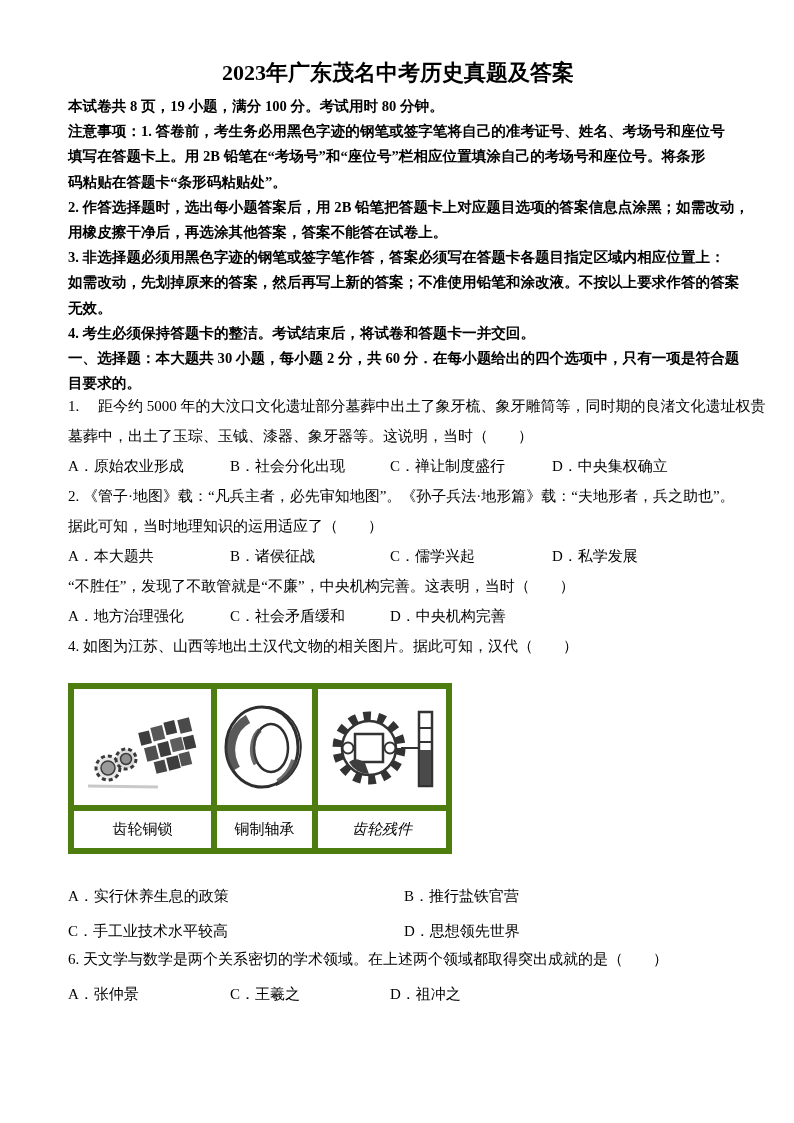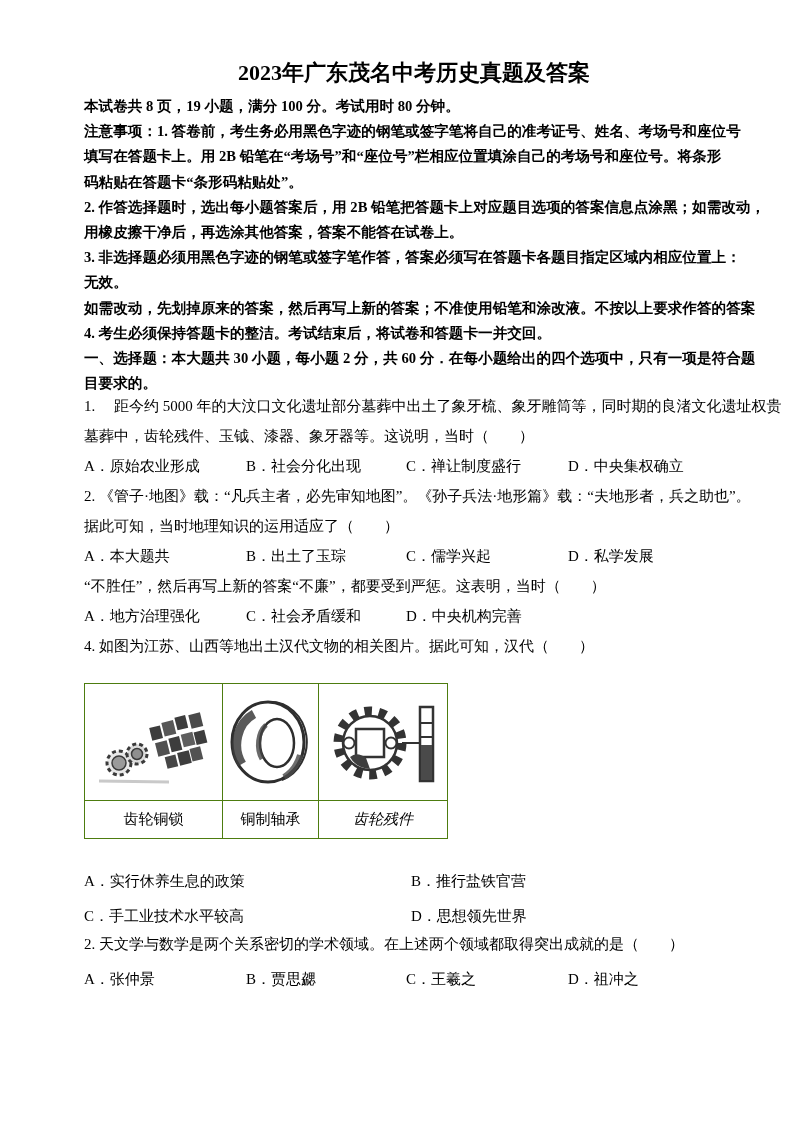--- a/index.html
+++ b/index.html
@@ -1,40 +1,40 @@
 <!DOCTYPE html>
 <html><head>
 <meta charset="utf-8">
 <style>
   html,body { margin:0; padding:0; background:#ffffff; }
   .page {
     position:relative; width:794px; height:1123px; background:#ffffff;
     color:#000; font-family:"Liberation Serif","DejaVu Serif",serif;
     overflow:hidden;
   }
-  .content { position:absolute; left:84px; top:0; width:660px; }
+  .content { position:absolute; left:68px; top:0; width:660px; }
 
   .title {
     margin:58px 0 0 0; text-align:center;
     font-size:22px; font-weight:700; line-height:30px; white-space:nowrap;
   }
 
   .notice { margin-top:6px; font-weight:700; font-size:14.6px; }
   .notice .line { line-height:25.2px; white-space:nowrap; }
 
   .questions { margin-top:-5px; font-size:15px; font-weight:400; }
   .q-line { line-height:30px; white-space:nowrap; }
 
   .opt-row { display:grid; line-height:30px; }
   .opt-row.four { grid-template-columns:162px 160px 162px auto; }
-  .opt-row.two  { grid-template-columns:327px auto; }
+  .opt-row.two  { grid-template-columns:327px auto;gap:9px; }
   .opt { white-space:nowrap;font-family:Liberation Serif, serif; }
 
   .artifact-table { border-collapse:collapse; margin-top:22px; table-layout:fixed; }
-  .artifact-table td { border:1px solid #4d7c0f; padding:0; }
+  .artifact-table td { border:6px solid #4d7c0f; padding:0; }
   .artifact-table .img-cell { height:116px; text-align:center; vertical-align:middle; background:#fff; }
   .artifact-table .cap-cell { height:37px; text-align:center; vertical-align:middle; font-size:15px; }
   .c1 { width:137px; } .c2 { width:95px; } .c3 { width:128px;font-style:italic; }
 
   .opts-after-table { margin-top:25px; line-height:35px; }
   .q5-line { margin-top:-5px; }
   .opts-q5 { line-height:35px; margin-top:3px; }
 
   svg { display:block; margin:0 auto; }
 </style>
@@ -47,48 +47,48 @@
     <h1 class="title">2023年广东茂名中考历史真题及答案</h1>
 
     <div class="notice">
       <div class="line">本试卷共 8 页，19 小题，满分 100 分。考试用时 80 分钟。</div>
       <div class="line">注意事项：1. 答卷前，考生务必用黑色字迹的钢笔或签字笔将自己的准考证号、姓名、考场号和座位号</div>
       <div class="line">填写在答题卡上。用 2B 铅笔在“考场号”和“座位号”栏相应位置填涂自己的考场号和座位号。将条形</div>
       <div class="line">码粘贴在答题卡“条形码粘贴处”。</div>
       <div class="line">2. 作答选择题时，选出每小题答案后，用 2B 铅笔把答题卡上对应题目选项的答案信息点涂黑；如需改动，</div>
       <div class="line">用橡皮擦干净后，再选涂其他答案，答案不能答在试卷上。</div>
       <div class="line">3. 非选择题必须用黑色字迹的钢笔或签字笔作答，答案必须写在答题卡各题目指定区域内相应位置上：</div>
+      <div class="line">如需改动，先划掉原来的答案，然后再写上新的答案；不准使用铅笔和涂改液。不按以上要求作答的答案</div>
       <div class="line">无效。</div>
-      <div class="line">如需改动，先划掉原来的答案，然后再写上新的答案；不准使用铅笔和涂改液。不按以上要求作答的答案</div>
       <div class="line">4. 考生必须保持答题卡的整洁。考试结束后，将试卷和答题卡一并交回。</div>
       <div class="line">一、选择题：本大题共 30 小题，每小题 2 分，共 60 分．在每小题给出的四个选项中，只有一项是符合题</div>
       <div class="line">目要求的。</div>
     </div>
 
     <div class="questions">
 
       <div class="q-line">1.　 距今约 5000 年的大汶口文化遗址部分墓葬中出土了象牙梳、象牙雕筒等，同时期的良渚文化遗址权贵</div>
-      <div class="q-line">墓葬中，齿轮残件、玉钺、漆器、象牙器等。这说明，当时（　　）</div>
+      <div class="q-line">墓葬中，出土了玉琮、玉钺、漆器、象牙器等。这说明，当时（　　）</div>
       <div class="opt-row four q-line">
         <span class="opt">A．原始农业形成</span>
         <span class="opt">B．社会分化出现</span>
         <span class="opt">C．禅让制度盛行</span>
         <span class="opt">D．中央集权确立</span>
       </div>
 
       <div class="q-line">2. 《管子·地图》载：“凡兵主者，必先审知地图”。《孙子兵法·地形篇》载：“夫地形者，兵之助也”。</div>
       <div class="q-line">据此可知，当时地理知识的运用适应了（　　）</div>
       <div class="opt-row four q-line">
         <span class="opt">A．本大题共</span>
-        <span class="opt">B．出土了玉琮</span>
+        <span class="opt">B．诸侯征战</span>
         <span class="opt">C．儒学兴起</span>
         <span class="opt">D．私学发展</span>
       </div>
 
-      <div class="q-line">“不胜任”，然后再写上新的答案“不廉”，都要受到严惩。这表明，当时（　　）</div>
+      <div class="q-line">“不胜任”，发现了不敢管就是“不廉”，中央机构完善。这表明，当时（　　）</div>
       <div class="opt-row four q-line">
         <span class="opt">A．地方治理强化</span>
         <span class="opt">C．社会矛盾缓和</span>
         <span class="opt">D．中央机构完善</span>
       </div>
 
       <div class="q-line">4. 如图为江苏、山西等地出土汉代文物的相关图片。据此可知，汉代（　　）</div>
 
       <table class="artifact-table">
         <tbody>
@@ -153,23 +153,22 @@
 
       <div class="opt-row two opts-after-table">
         <span class="opt">A．实行休养生息的政策</span>
         <span class="opt">B．推行盐铁官营</span>
       </div>
       <div class="opt-row two" style="line-height:35px;">
         <span class="opt">C．手工业技术水平较高</span>
         <span class="opt">D．思想领先世界</span>
       </div>
 
-      <div class="q-line q5-line">2. 天文学与数学是两个关系密切的学术领域。在上述两个领域都取得突出成就的是（　　）</div>
+      <div class="q-line q5-line">6. 天文学与数学是两个关系密切的学术领域。在上述两个领域都取得突出成就的是（　　）</div>
       <div class="opt-row four opts-q5">
         <span class="opt">A．张仲景</span>
-        <span class="opt">B．贾思勰</span>
         <span class="opt">C．王羲之</span>
         <span class="opt">D．祖冲之</span>
       </div>
 
     </div>
   </div>
 </div>
 
 </body></html>

